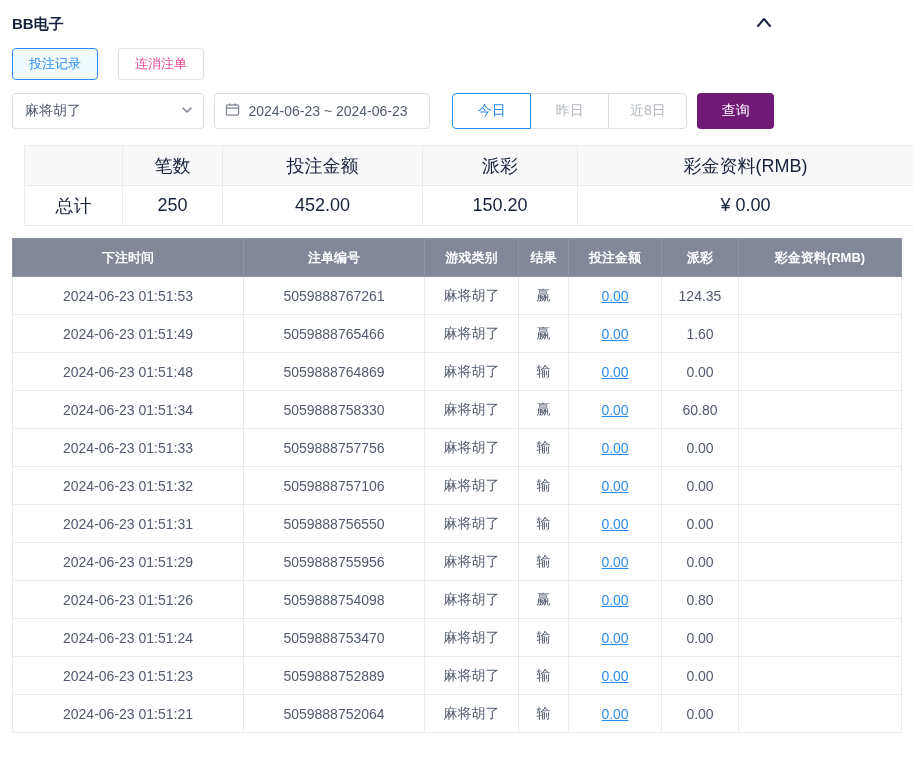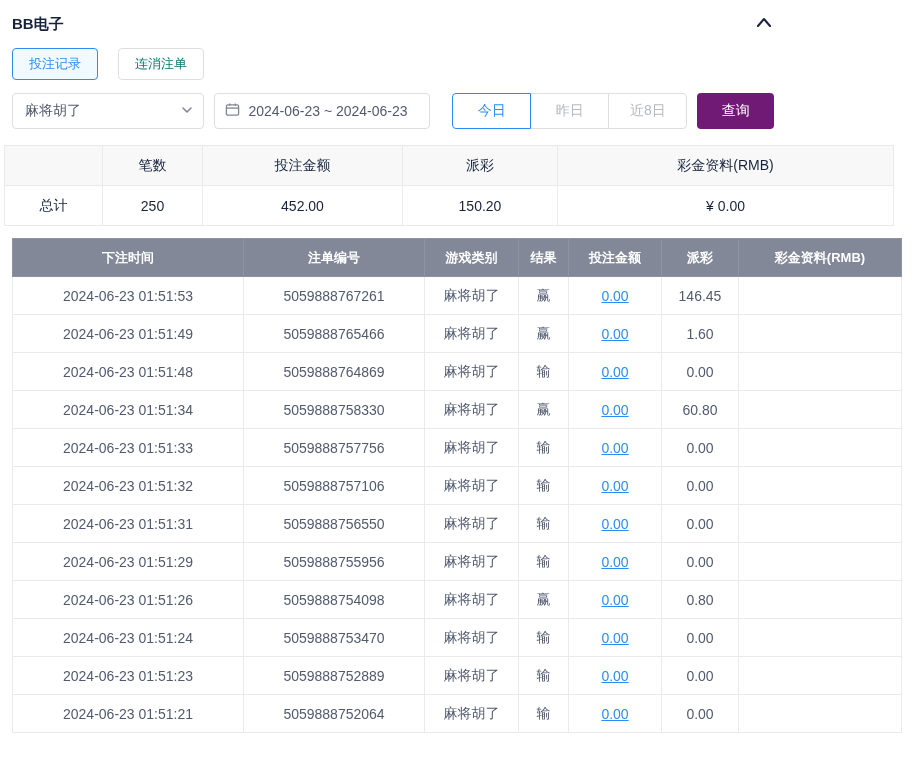--- a/index.html
+++ b/index.html
@@ -18,21 +18,21 @@
     padding: 15px 14px 8px 12px;
   }
   .panel-title { font-size: 15px; font-weight: bold; color: #17233d; }
   .collapse-btn { cursor: pointer; display: flex; align-items: center; background: none; border: none; }
 
   
   .tabs { display: flex; gap: 20px; padding: 6px 12px 0 12px; }
   .tab {
     height: 32px; padding: 0 16px; font-size: 13px;
     background: #fff; border: 1px solid #dcdee2; border-radius: 4px;
-    color: #0f766e; cursor: pointer;
+    color: #ec4899; cursor: pointer;
     font-family: inherit;
   }
   .tab.active { color: #2d8cf0; border-color: #2d8cf0; background: #f0faff; }
 
   
   .filter-row { display: flex; align-items: center; padding: 13px 12px 0 12px; }
   .select-box {
     width: 202px; height: 36px; border: 1px solid #dcdee2; border-radius: 4px;
     display: flex; align-items: center; justify-content: space-between;
     padding: 0 10px 0 12px; font-size: 14px; color: #515a6e; cursor: pointer; background: #fff;
@@ -52,22 +52,22 @@
   .group-btn:last-child { border-radius: 0 4px 4px 0; }
   .group-btn.active { color: #2d8cf0; border-color: #2d8cf0; z-index: 2; }
   .search-btn {
     margin-left: 10px; width: 81px; height: 36px; border: none; border-radius: 4px;
     background: #701a75; color: #fff; font-size: 14px; cursor: pointer;
     font-family: inherit;
   }
 
   
   .summary-table {
-    margin: 16px 12px 0 4px; width: 889px;
-    border-collapse: collapse; table-layout: fixed; font-size: 14px; padding-left: 26px;
+    margin: 16px 12px 0 24px; width: 889px;
+    border-collapse: collapse; table-layout: fixed; font-size: 18px; padding-left: 26px;
   }
   .summary-table th {
     background: #f8f8f9; height: 40px; border: 1px solid #e8eaec;
     font-weight: 400; color: #17233d; text-align: center;
   }
   .summary-table td {
     background: #fff; height: 40px; border: 1px solid #e8eaec;
     color: #17233d; text-align: center;
   }
 
@@ -188,21 +188,21 @@
         <th>彩金资料(RMB)</th>
       </tr>
     </thead>
     <tbody>
         <tr>
           <td>2024-06-23 01:51:53</td>
           <td>5059888767261</td>
           <td>麻将胡了</td>
           <td>赢</td>
           <td><a class="bet-link">0.00</a></td>
-          <td>146.45</td>
+          <td>124.35</td>
           <td></td>
         </tr>
         <tr>
           <td>2024-06-23 01:51:49</td>
           <td>5059888765466</td>
           <td>麻将胡了</td>
           <td>赢</td>
           <td><a class="bet-link">0.00</a></td>
           <td>1.60</td>
           <td></td>

